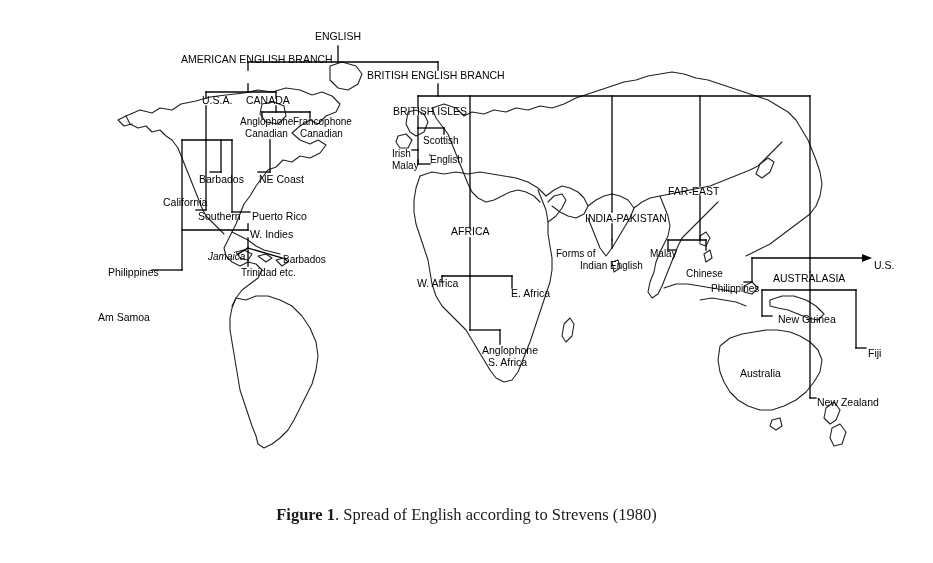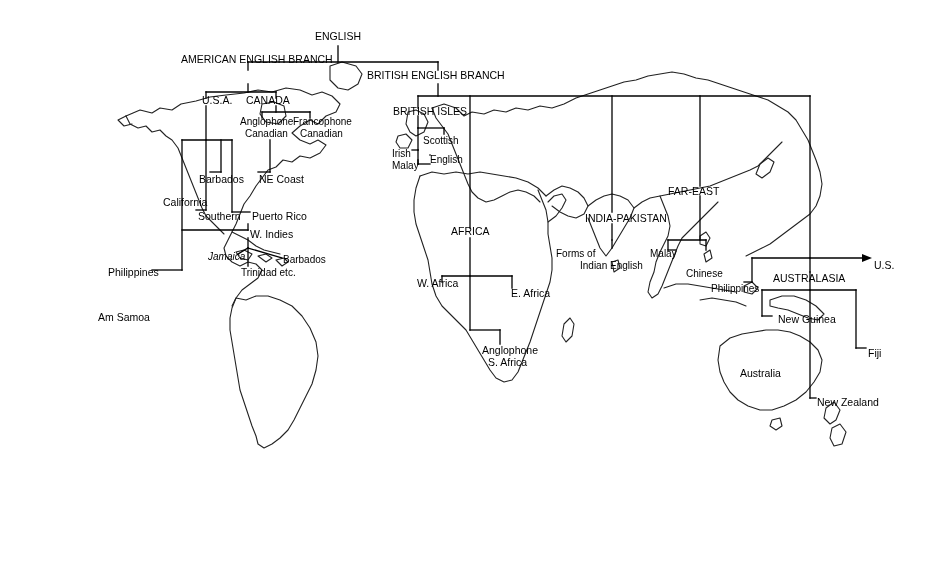--- a/index.html
+++ b/index.html
@@ -301,14 +301,17 @@
 
     <div class="lbl" style="left:773px; top:272px;">AUSTRALASIA</div>
     <div class="lbl" style="left:874px; top:259px;">U.S.</div>
     <div class="lbl" style="left:778px; top:313px;">New Guinea</div>
     <div class="lbl" style="left:740px; top:367px;">Australia</div>
     <div class="lbl" style="left:868px; top:347px;">Fiji</div>
     <div class="lbl" style="left:817px; top:396px;">New Zealand</div>
 
   </div>
 
+  <div class="caption">
+    <b>Figure 1</b><span class="cap-text">. Spread of English according to Strevens (1980)</span>
+  </div>
 
 </div>
 
 </body></html>

